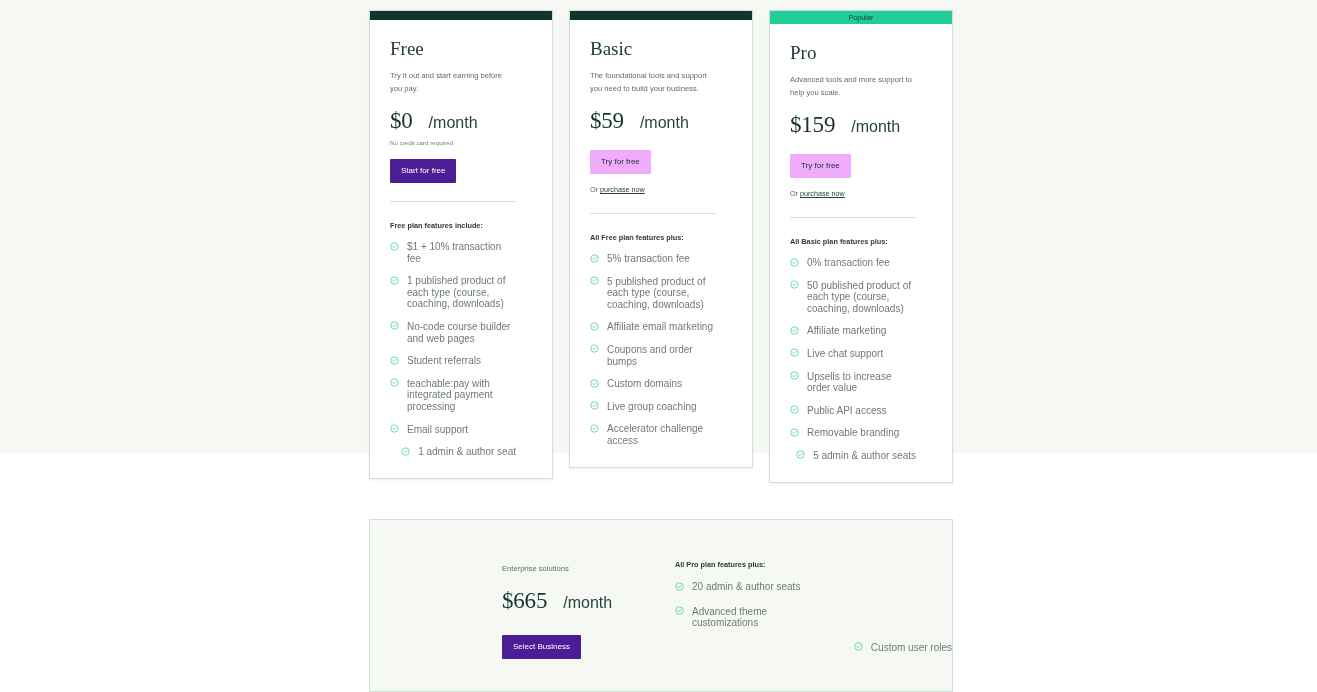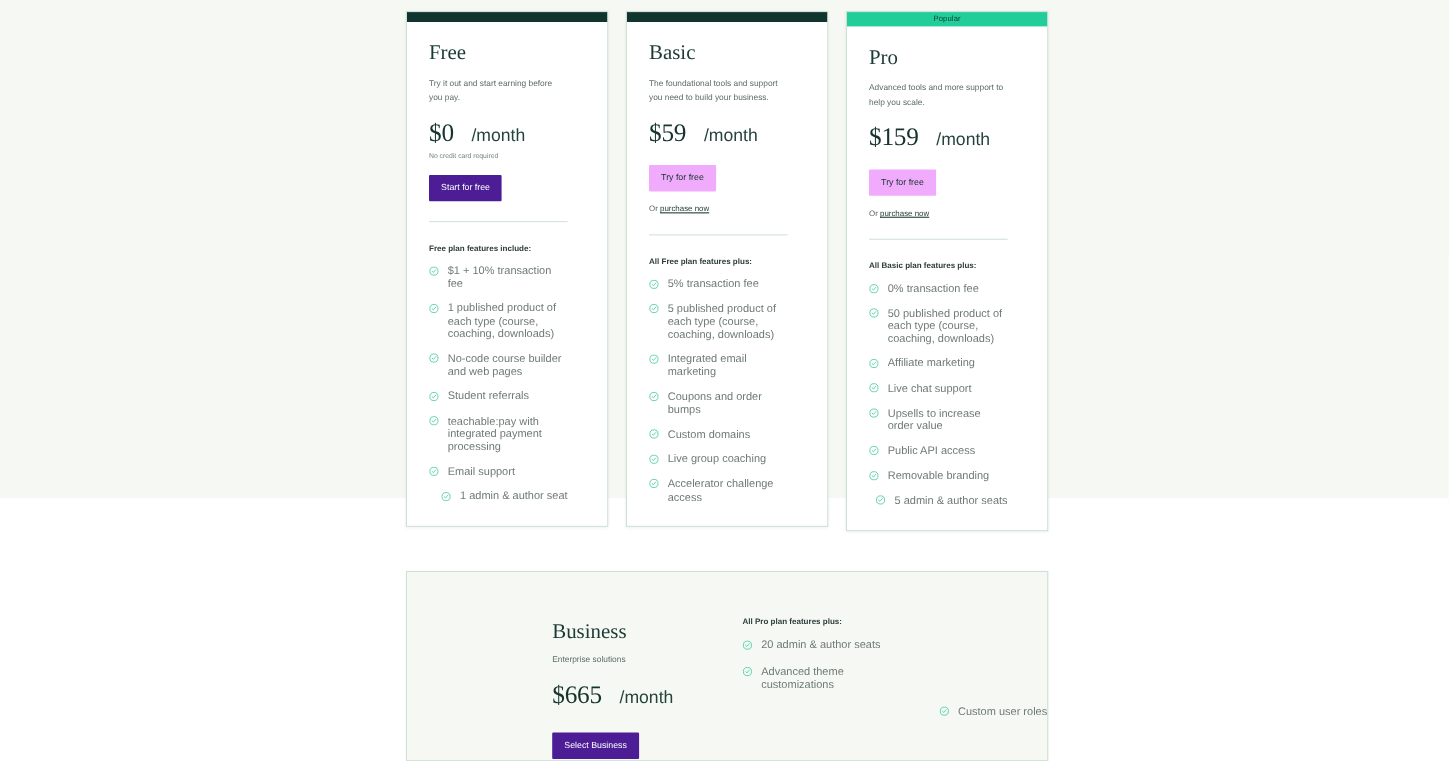--- a/index.html
+++ b/index.html
@@ -349,21 +349,21 @@
             </span>
             <span class="feature-text">5 published product of each type (course, coaching, downloads)</span>
           </div>
           <div class="feature">
             <span class="check-icon">
               <svg viewBox="0 0 16 16" fill="none" xmlns="http://www.w3.org/2000/svg">
                 <circle cx="8" cy="8" r="6.6" stroke="#3fc9a0" stroke-width="1.3"></circle>
                 <path d="M5.1 8.2 L7.1 10.1 L11 5.7" stroke="#3fc9a0" stroke-width="1.3" stroke-linecap="round" stroke-linejoin="round"></path>
               </svg>
             </span>
-            <span class="feature-text">Integrated email marketing</span>
+            <span class="feature-text">Affiliate email marketing</span>
           </div>
           <div class="feature">
             <span class="check-icon">
               <svg viewBox="0 0 16 16" fill="none" xmlns="http://www.w3.org/2000/svg">
                 <circle cx="8" cy="8" r="6.6" stroke="#3fc9a0" stroke-width="1.3"></circle>
                 <path d="M5.1 8.2 L7.1 10.1 L11 5.7" stroke="#3fc9a0" stroke-width="1.3" stroke-linecap="round" stroke-linejoin="round"></path>
               </svg>
             </span>
             <span class="feature-text">Coupons and order bumps</span>
           </div>
@@ -484,21 +484,20 @@
             </span>
             <span class="feature-text">5 admin &amp; author seats</span>
           </div>
         </div>
       </div>
     </div>
   </div>
 
 <div class="business-card">
   <div class="business-left">
-    <div class="business-name">Business</div>
     <div class="business-sub">Enterprise solutions</div>
     <div class="business-price-row">
       <span class="price-amount">$665</span>
       <span class="price-period">/month</span>
     </div>
     <button class="cta cta-dark">Select Business</button>
   </div>
   <div class="business-right">
     <div class="features-title">All Pro plan features plus:</div>
     <div id="business-features">

